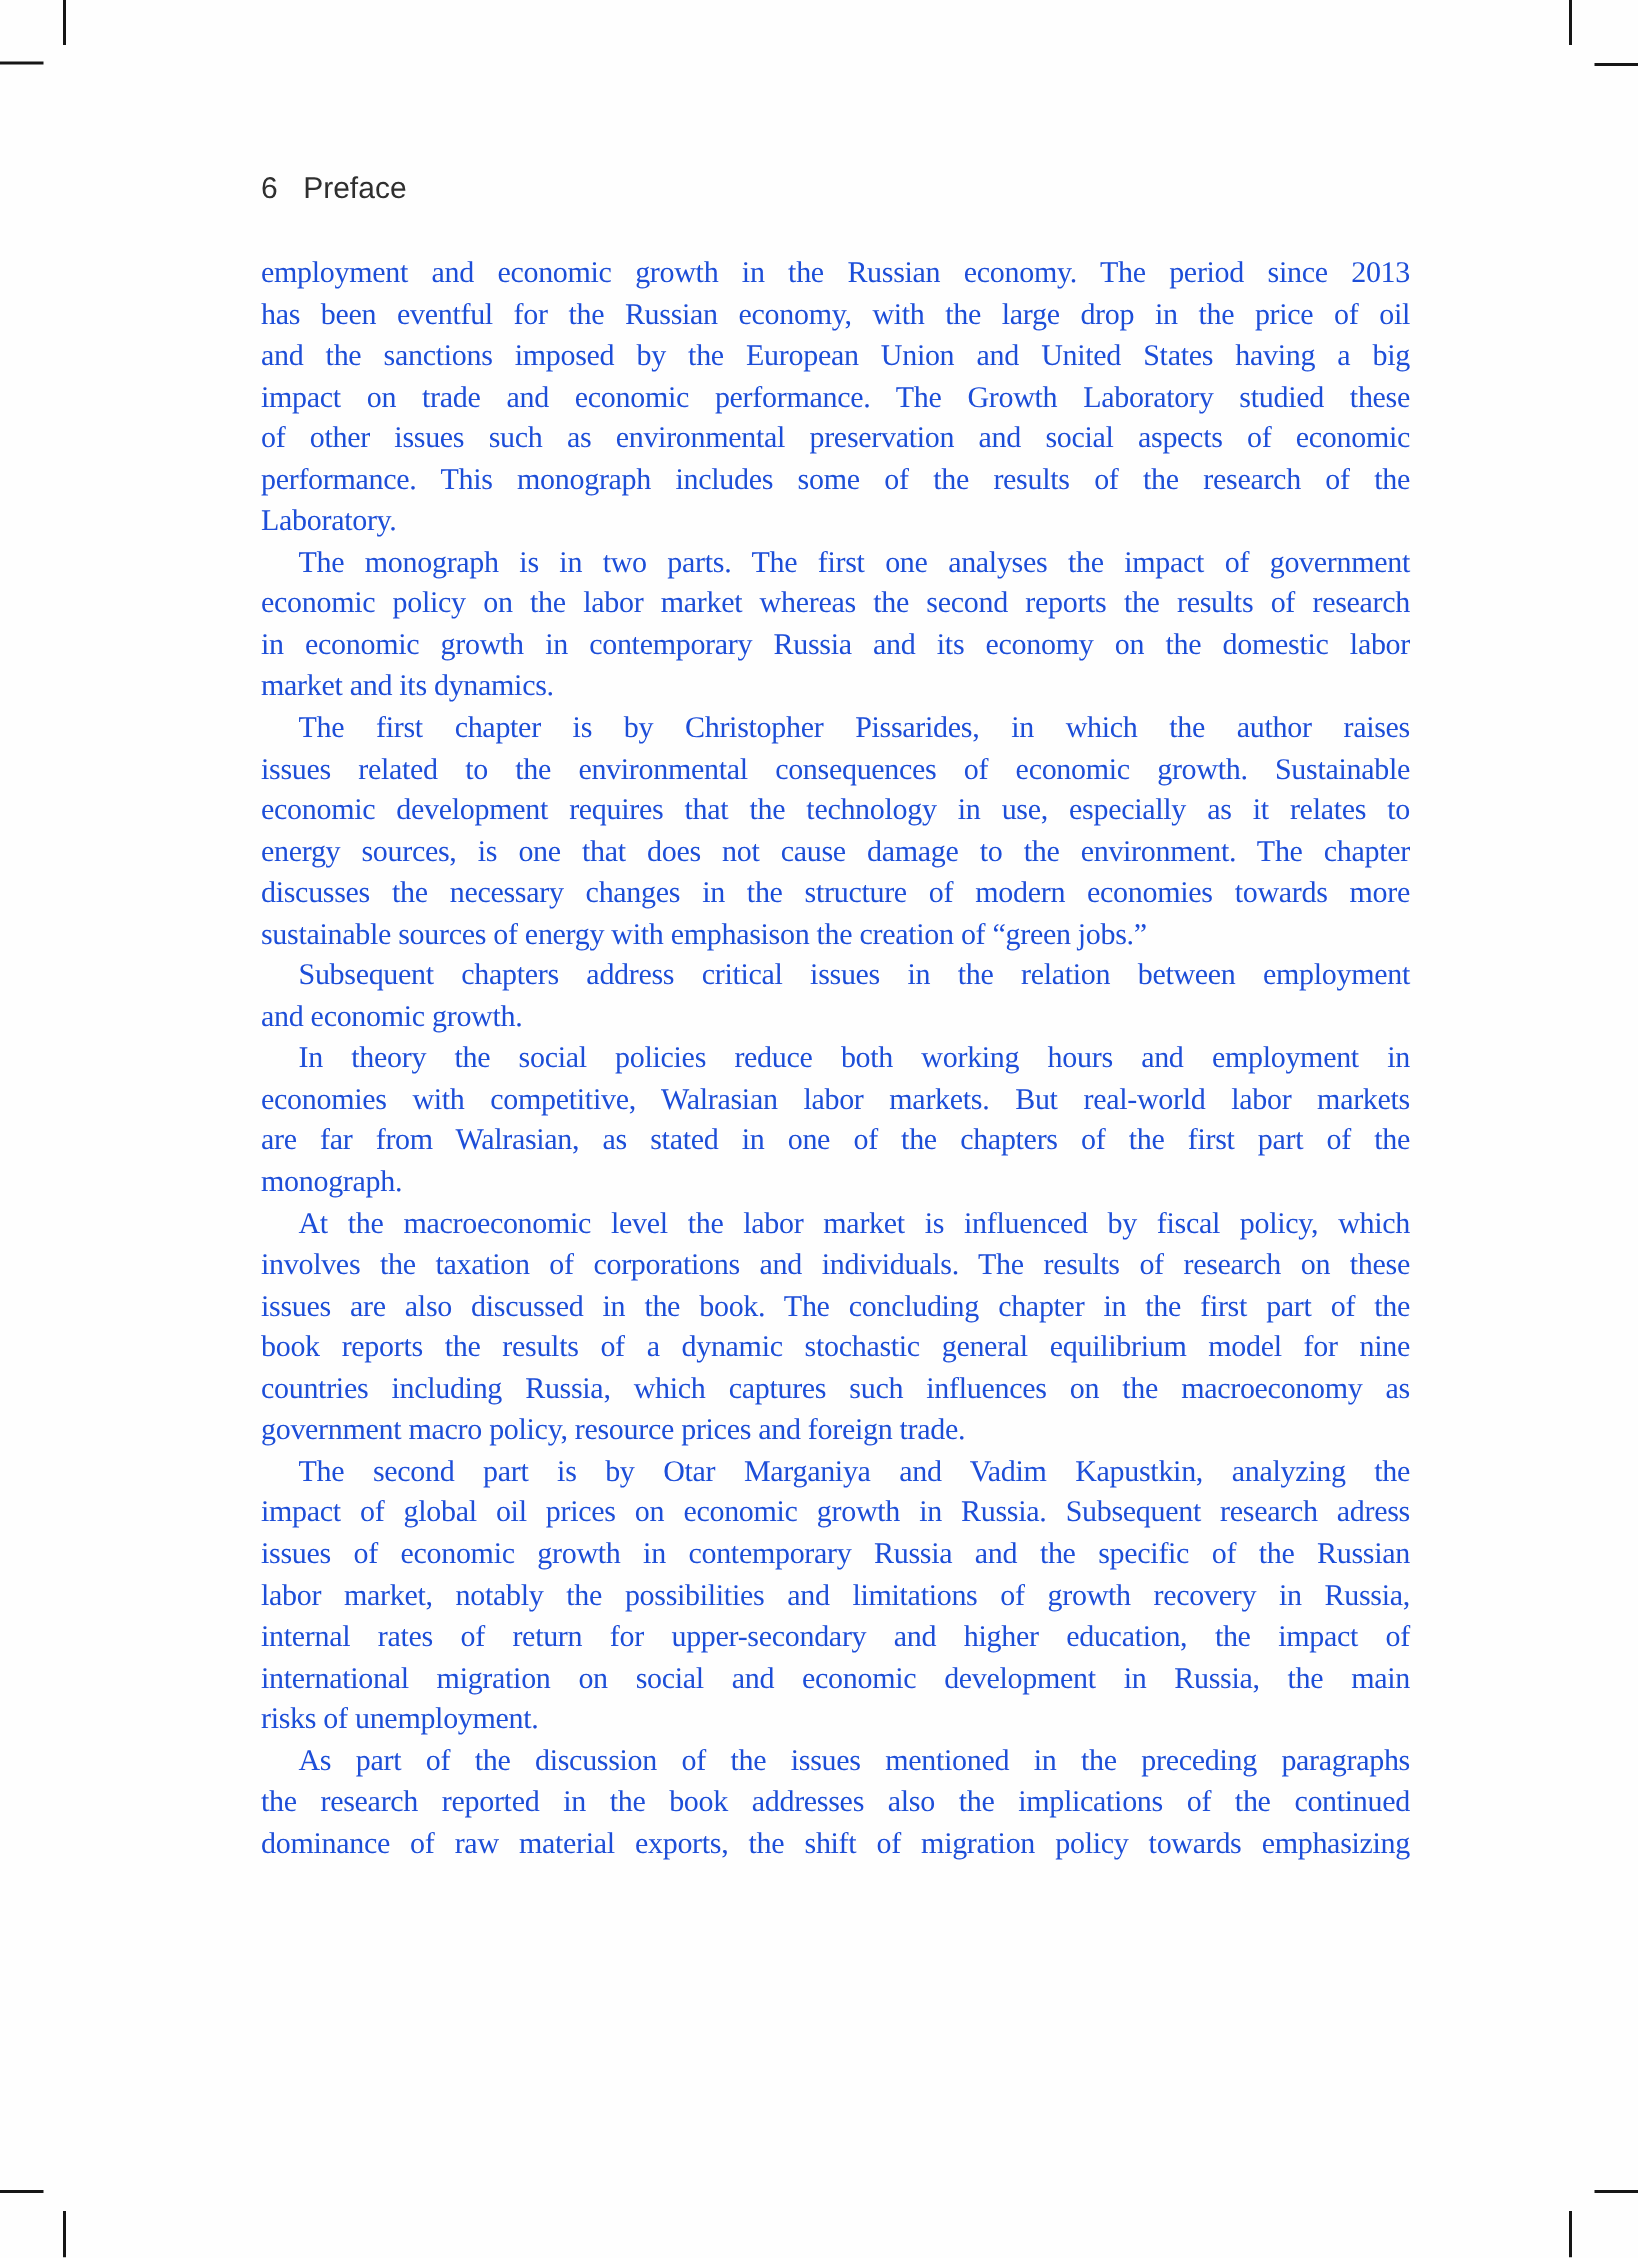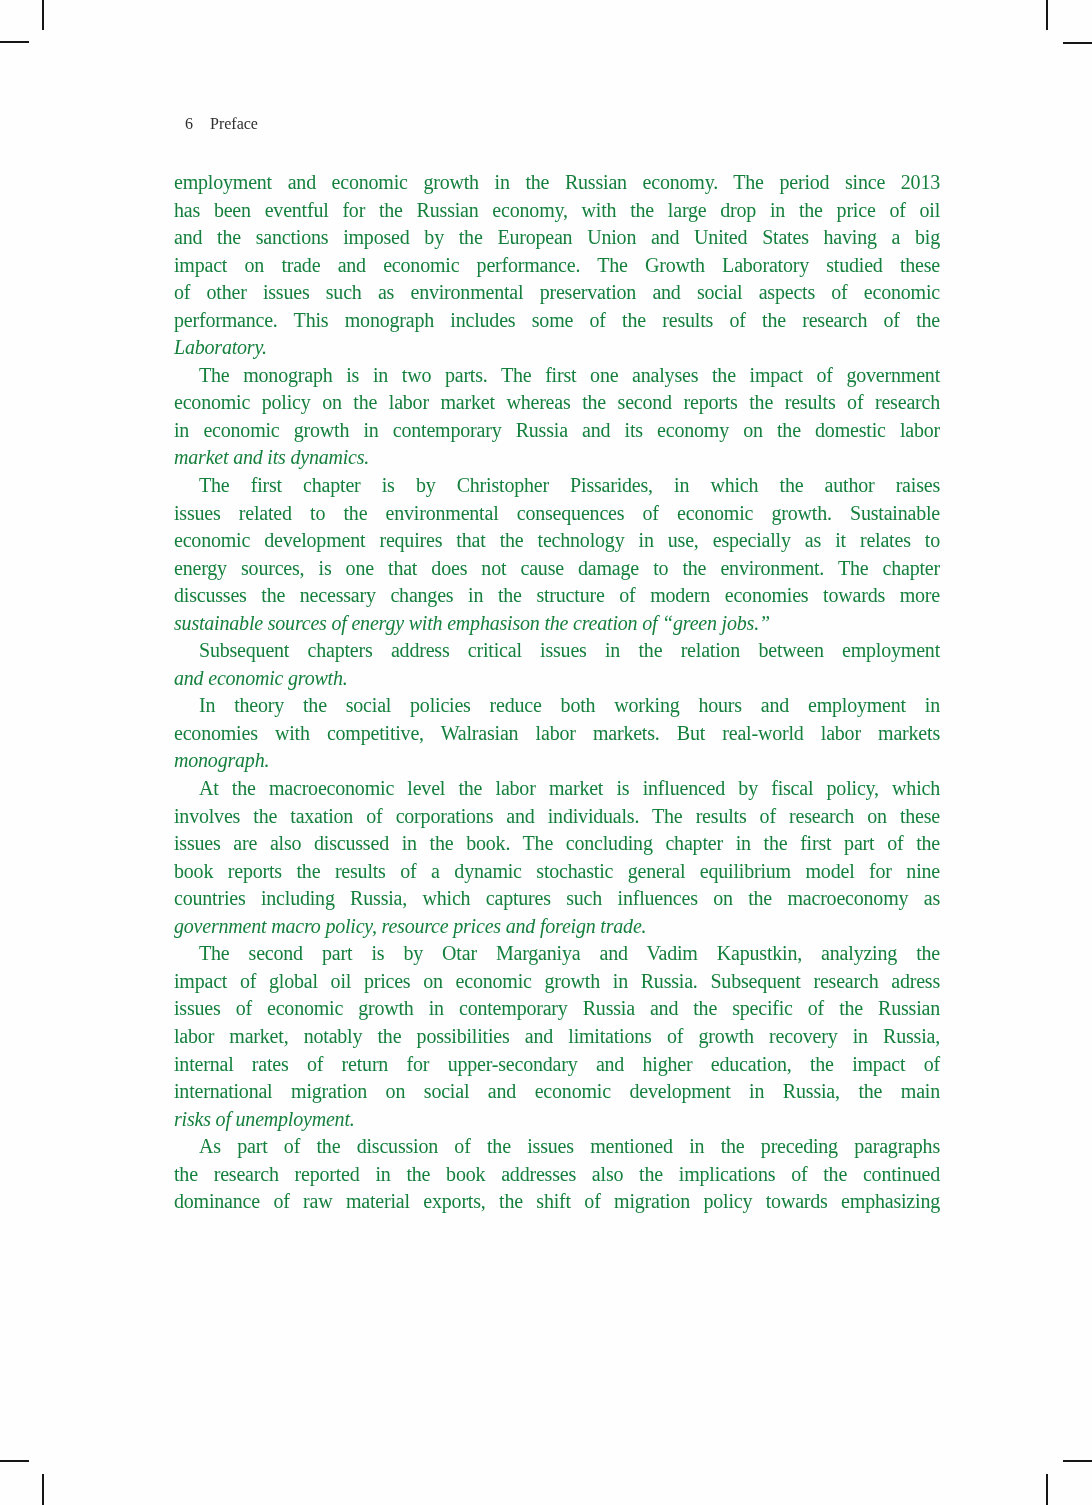--- a/index.html
+++ b/index.html
@@ -20,44 +20,43 @@
   #crop-tr-h { left: 1063px; top: 42px; }
   #crop-bl-h { left: 0;     top: 1460px; }
   #crop-bl-v { left: 42px;  top: 1474px; height: 31px; }
   #crop-br-h { left: 1063px; top: 1460px; }
   #crop-br-v { left: 1046px; top: 1474px; height: 31px; }
 
   #running-header {
     position: absolute;
     left: 174px;
     top: 115px;
-    font-family: Liberation Serif, serif;
-    font-size: 16px;
+    font-family: Liberation Sans, sans-serif;
+    font-size: 20px;
     color: #2f2f2f;
-    margin-left: 11px;
   }
   #running-header .title { margin-left: 17px; }
 
   #text-block {
     position: absolute;
     left: 174px;
     top: 169px;
     width: 766px;
     font-size: 20px;
     line-height: 27.55px;
     letter-spacing: -0.2px;
-    color: #15803d;
+    color: #1d4ed8;
   }
   .line {
     white-space: nowrap;
     text-align: justify;
     text-align-last: justify;
     height: 27.55px;
   }
-  .line.final { text-align-last: left; font-style: italic; }
+  .line.final { text-align-last: left; }
   .line.indent { padding-left: 25px; }
 </style>
 </head>
 <body>
 
 <div class="crop v" id="crop-tl-v"></div>
 <div class="crop h" id="crop-tl-h"></div>
 <div class="crop v" id="crop-tr-v"></div>
 <div class="crop h" id="crop-tr-h"></div>
 <div class="crop h" id="crop-bl-h"></div>
@@ -84,20 +83,21 @@
     <div class="line indent">The first chapter is by Christopher Pissarides, in which the author raises</div>
     <div class="line">issues related to the environmental consequences of economic growth. Sustainable</div>
     <div class="line">economic development requires that the technology in use, especially as it relates to</div>
     <div class="line">energy sources, is one that does not cause damage to the environment. The chapter</div>
     <div class="line">discusses the necessary changes in the structure of modern economies towards more</div>
     <div class="line final">sustainable sources of energy with emphasison the creation of “green jobs.”</div>
     <div class="line indent">Subsequent chapters address critical issues in the relation between employment</div>
     <div class="line final">and economic growth.</div>
     <div class="line indent">In theory the social policies reduce both working hours and employment in</div>
     <div class="line">economies with competitive, Walrasian labor markets. But real-world labor markets</div>
+    <div class="line">are far from Walrasian, as stated in one of the chapters of the first part of the</div>
     <div class="line final">monograph.</div>
     <div class="line indent">At the macroeconomic level the labor market is influenced by fiscal policy, which</div>
     <div class="line">involves the taxation of corporations and individuals. The results of research on these</div>
     <div class="line">issues are also discussed in the book. The concluding chapter in the first part of the</div>
     <div class="line">book reports the results of a dynamic stochastic general equilibrium model for nine</div>
     <div class="line">countries including Russia, which captures such influences on the macroeconomy as</div>
     <div class="line final">government macro policy, resource prices and foreign trade.</div>
     <div class="line indent">The second part is by Otar Marganiya and Vadim Kapustkin, analyzing the</div>
     <div class="line">impact of global oil prices on economic growth in Russia. Subsequent research adress</div>
     <div class="line">issues of economic growth in contemporary Russia and the specific of the Russian</div>

